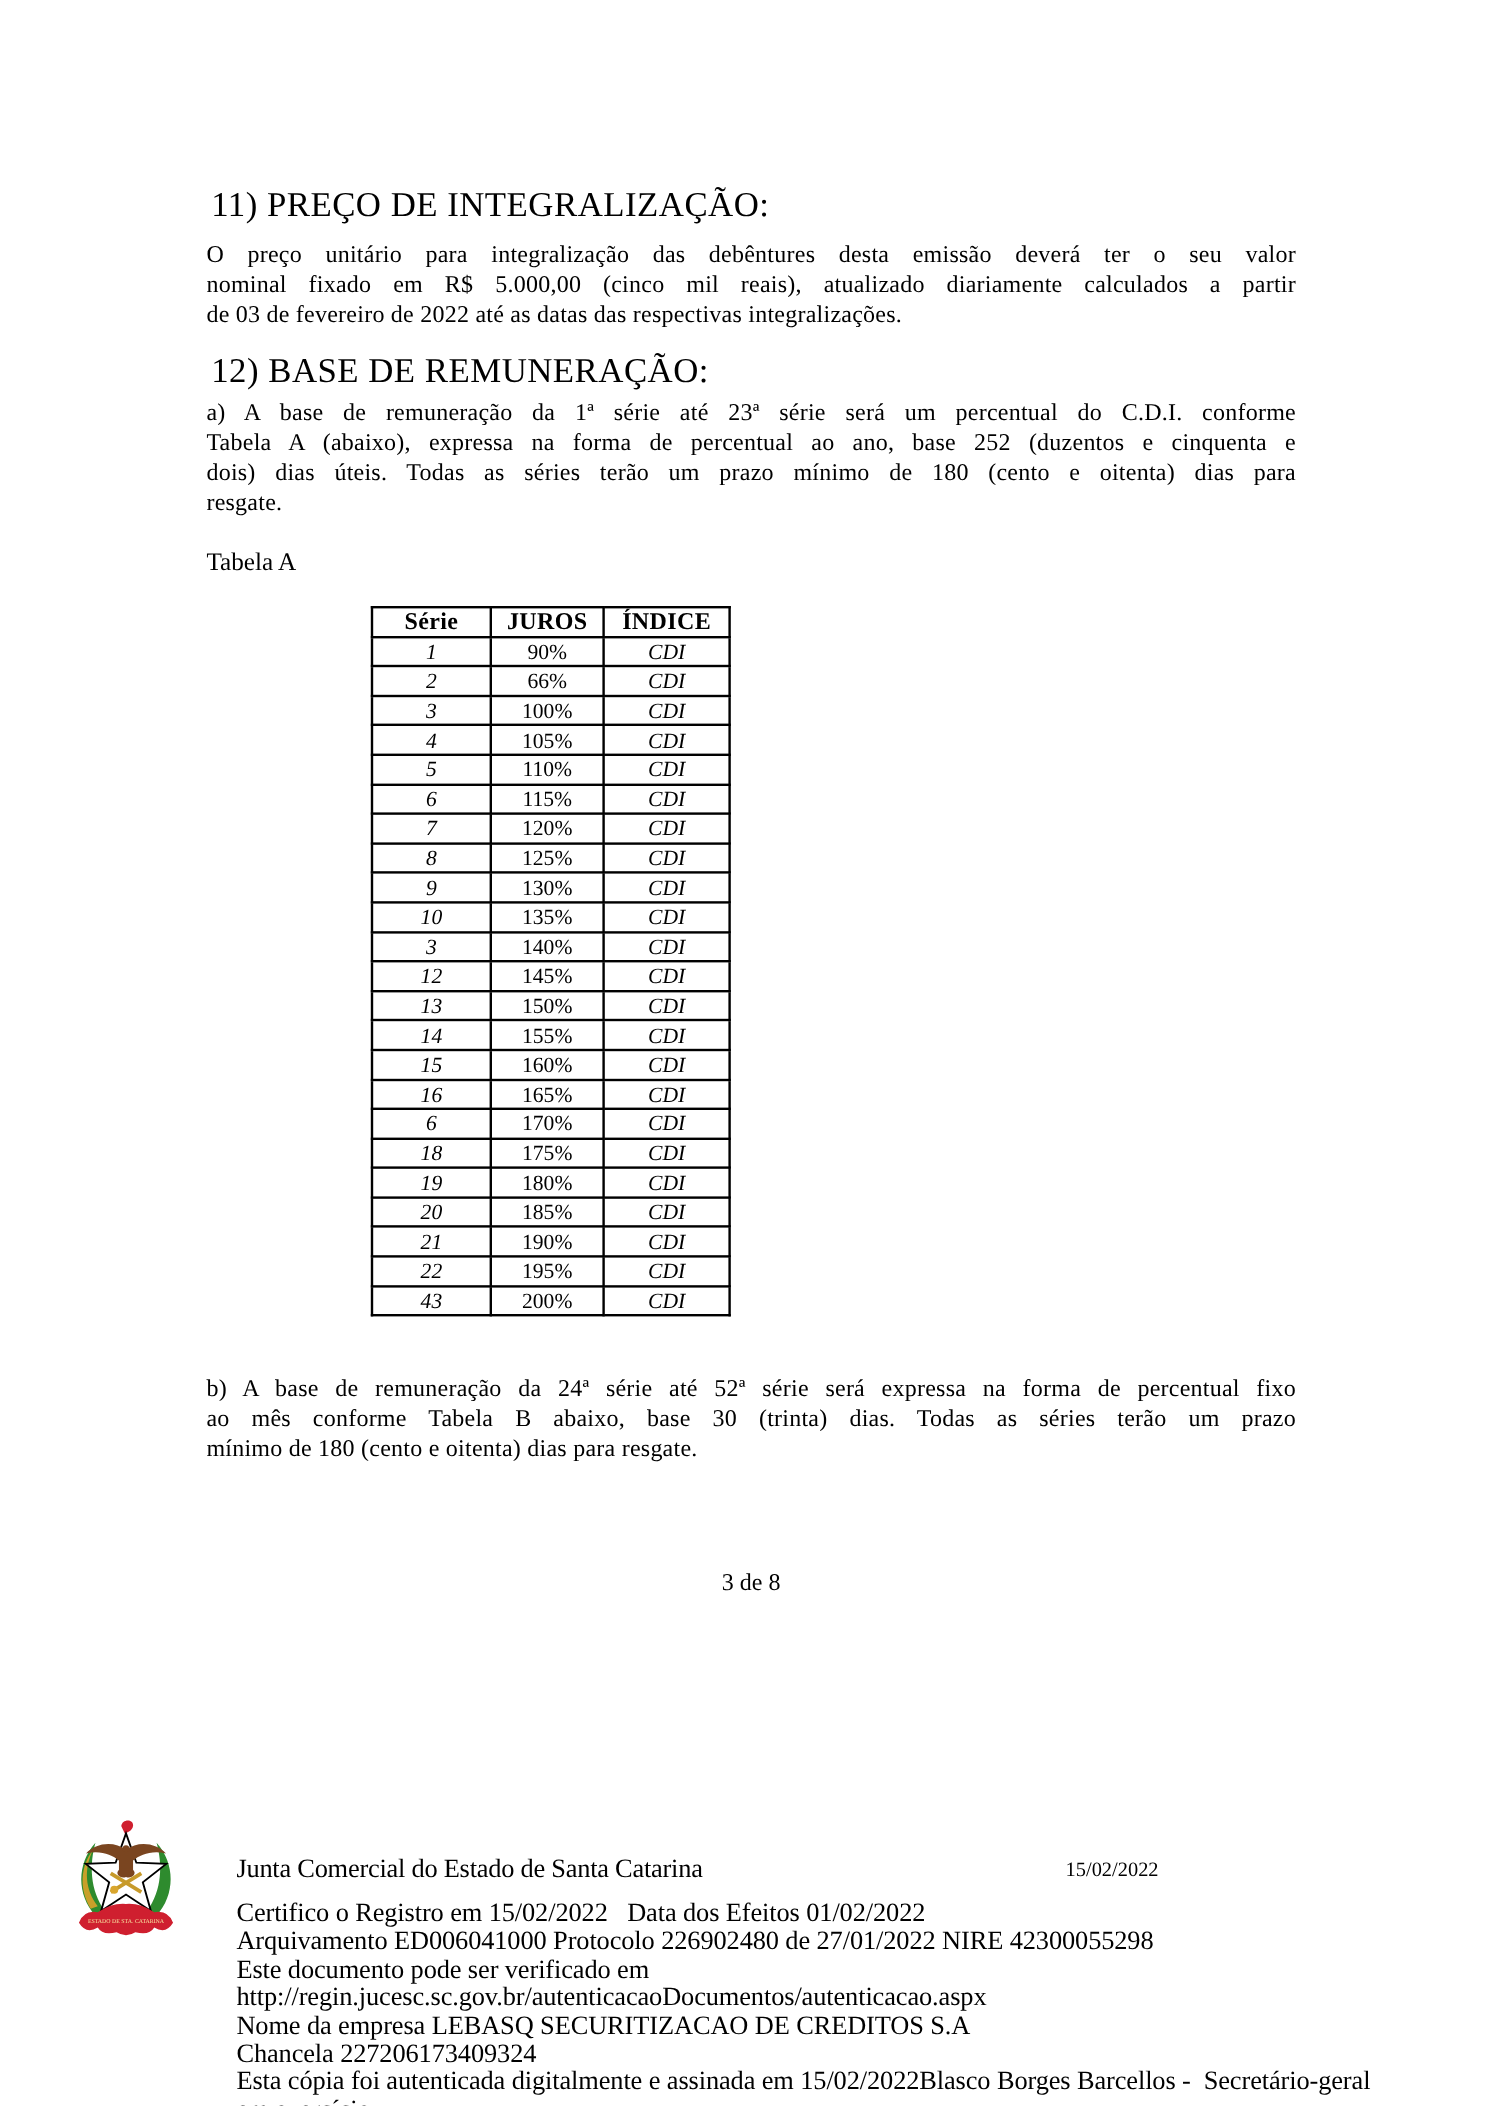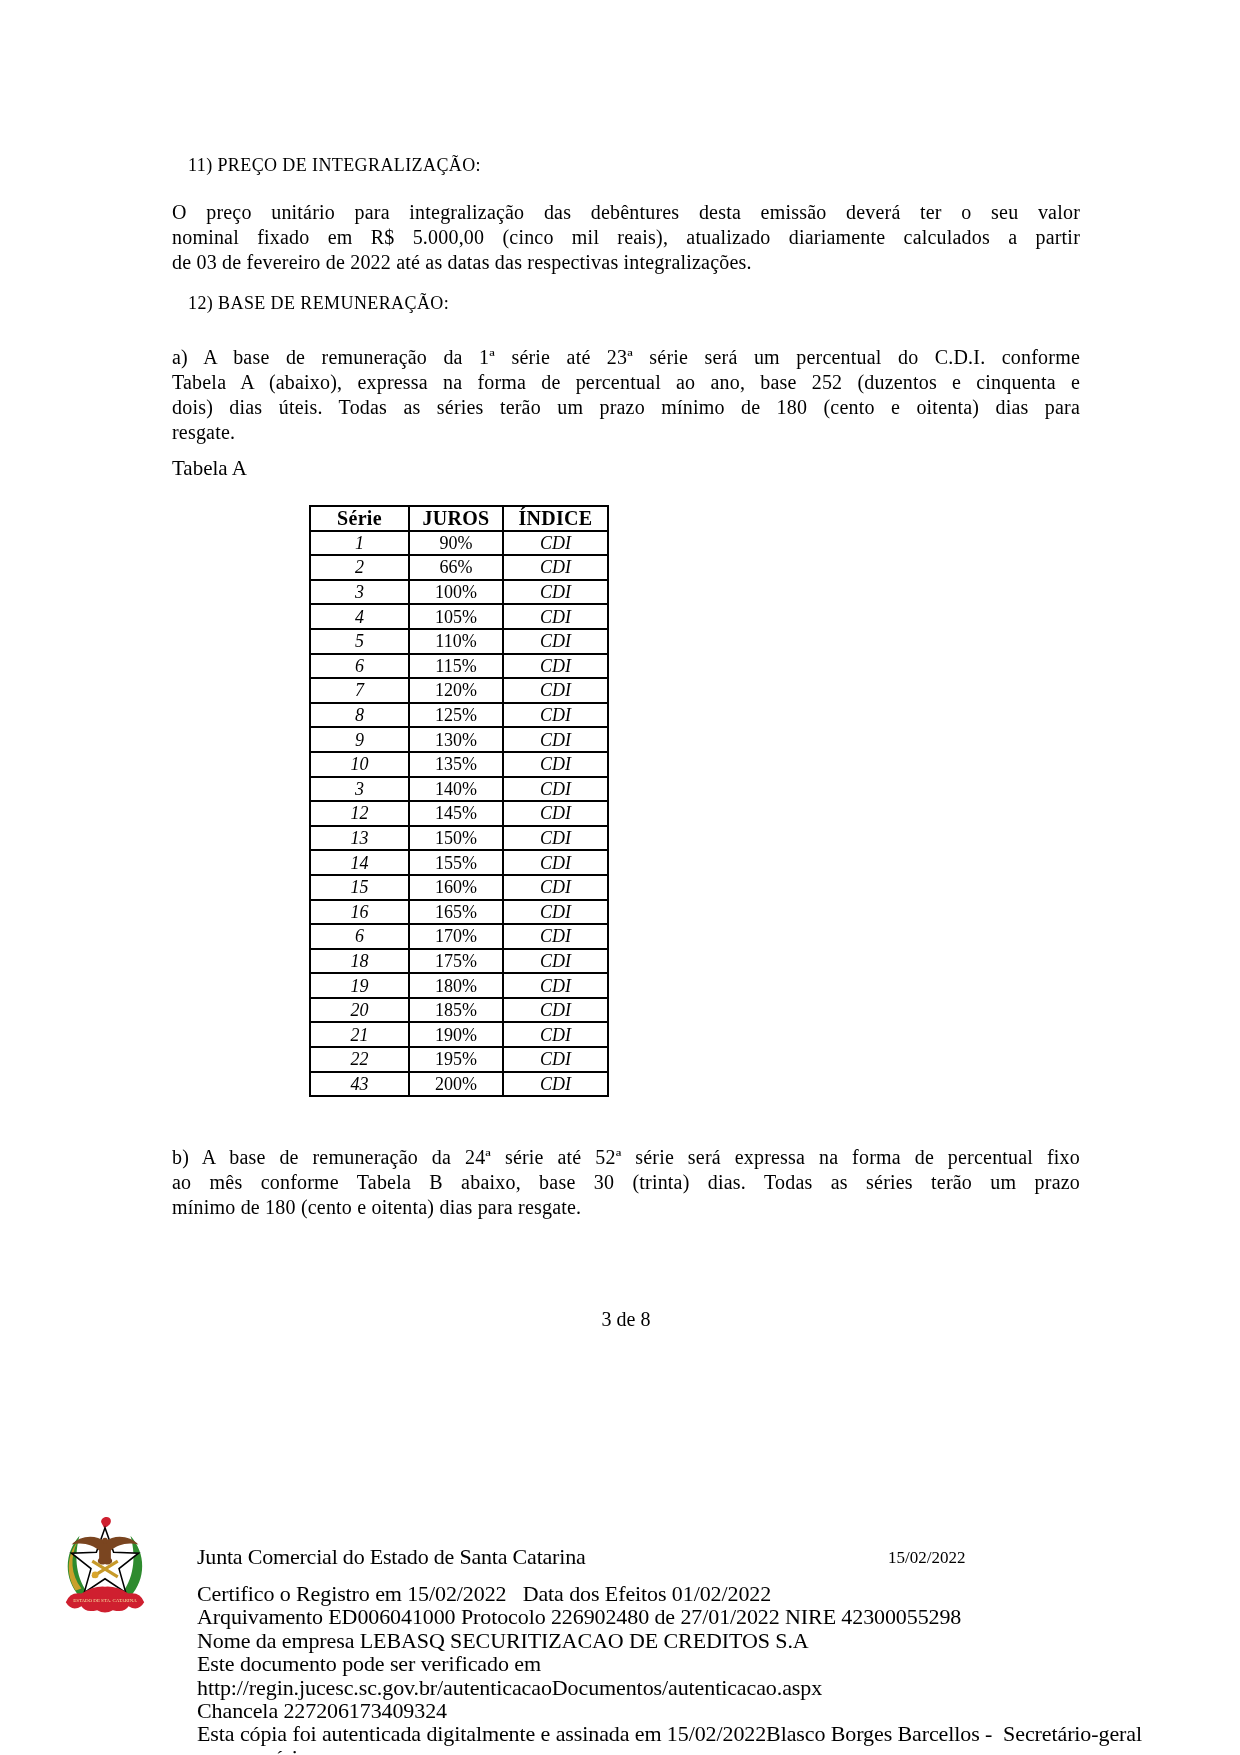--- a/index.html
+++ b/index.html
@@ -4,21 +4,21 @@
 <style>
   html,body { margin:0; padding:0; }
   body {
     width:1240px; height:1755px;
     background:#ffffff; color:#000;
     font-family:"Liberation Serif", serif;
     position:relative; overflow:hidden;
   }
   .content { position:absolute; left:172px; top:0; width:908px; height:1755px; }
   .heading {
-    position:absolute; left:16px; font-size:18px; letter-spacing:0.4px;
+    position:absolute; left:4px; font-size:29px; letter-spacing:0.4px;
     white-space:nowrap;
   }
   .para { position:absolute; left:0; width:908px; font-size:20px; line-height:25px; }
   .jline { text-align:justify; text-align-last:justify; letter-spacing:0.2px; }
   .jline.last { text-align-last:left; }
   .tablea-caption { position:absolute; left:0; top:456px; font-size:21px; }
   .tablea {
     position:absolute; left:137px; top:505px;
     border-collapse:collapse; table-layout:fixed;
   }
@@ -48,21 +48,21 @@
   <div class="heading" style="top:155px">11) PREÇO DE INTEGRALIZAÇÃO:</div>
 
   <div class="para" style="top:200px">
     <div class="jline">O preço unitário para integralização das debêntures desta emissão deverá ter o seu valor</div>
     <div class="jline">nominal fixado em R$ 5.000,00 (cinco mil reais), atualizado diariamente calculados a partir</div>
     <div class="jline last">de 03 de fevereiro de 2022 até as datas das respectivas integralizações.</div>
   </div>
 
   <div class="heading" style="top:293px">12) BASE DE REMUNERAÇÃO:</div>
 
-  <div class="para" style="top:345px">
+  <div class="para" style="top:332px">
     <div class="jline">a) A base de remuneração da 1ª série até 23ª série será um percentual do C.D.I. conforme</div>
     <div class="jline">Tabela A (abaixo), expressa na forma de percentual ao ano, base 252 (duzentos e cinquenta e</div>
     <div class="jline">dois) dias úteis. Todas as séries terão um prazo mínimo de 180 (cento e oitenta) dias para</div>
     <div class="jline last">resgate.</div>
   </div>
 
   <div class="tablea-caption">Tabela A</div>
 
   <table class="tablea">
     <thead>
@@ -224,18 +224,18 @@
     <path d="M10,90 Q14,79 26,81 Q38,73 50,74 Q62,73 74,81 Q86,79 90,90 Q84,100 74,94 Q70,101 58,98 Q50,103 42,98 Q30,101 26,94 Q16,100 10,90 Z" fill="#cf1f2f"></path>
     <text x="50" y="90" text-anchor="middle" font-size="5" fill="#f7e3a1" font-family="Liberation Serif, serif">ESTADO DE STA. CATARINA</text>
   </svg>
 
   <div class="footer-org">Junta Comercial do Estado de Santa Catarina</div>
   <div class="footer-date">15/02/2022</div>
 
   <div class="footer-lines">
     <div class="footer-line">Certifico o Registro em 15/02/2022   Data dos Efeitos 01/02/2022</div>
     <div class="footer-line">Arquivamento ED006041000 Protocolo 226902480 de 27/01/2022 NIRE 42300055298</div>
+    <div class="footer-line">Este documento pode ser verificado em http://regin.jucesc.sc.gov.br/autenticacaoDocumentos/autenticacao.aspx</div>
     <div class="footer-line">Nome da empresa LEBASQ SECURITIZACAO DE CREDITOS S.A</div>
-    <div class="footer-line">Este documento pode ser verificado em http://regin.jucesc.sc.gov.br/autenticacaoDocumentos/autenticacao.aspx</div>
     <div class="footer-line">Chancela 227206173409324</div>
     <div class="footer-line">Esta cópia foi autenticada digitalmente e assinada em 15/02/2022Blasco Borges Barcellos -  Secretário-geral em exercício</div>
   </div>
 </div>
 
 </body></html>

